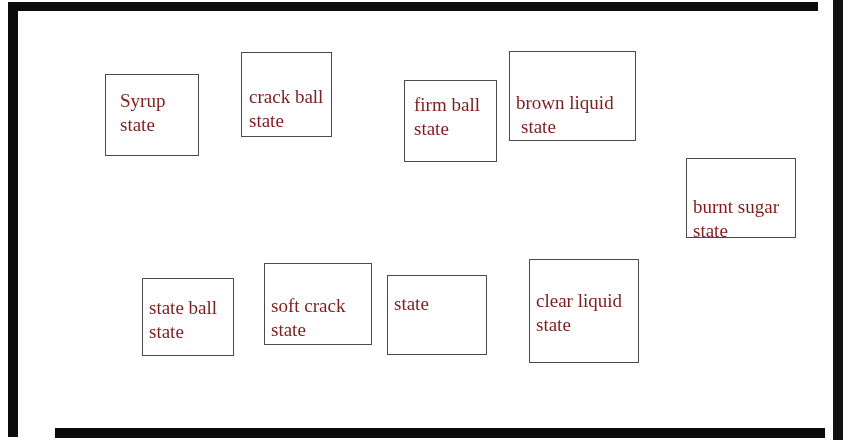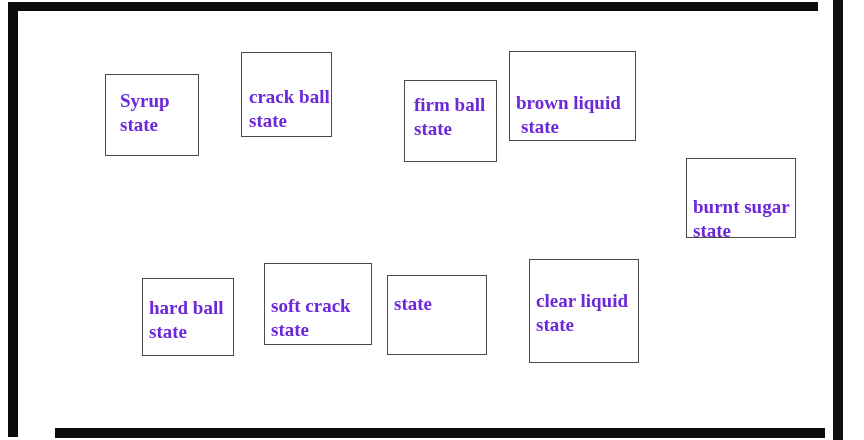--- a/index.html
+++ b/index.html
@@ -32,25 +32,24 @@
     position: absolute;
     background: #ffffff;
     border: 1px solid #4a4a4a;
     box-sizing: border-box;
     overflow: hidden;
   }
   .state-label {
     position: absolute;
     left: 0;
     right: 0;
-    color: #6d28d9;
+    color: #7f1d1d;
     font-size: 19px;
     line-height: 24px;
     white-space: nowrap;
-    font-weight: bold;
   }
   .state-label .line {
     display: block;
   }
 
   
   .t-syrup   { top: 14px; padding-left: 14px; }
   .t-soft-ball  { top: 32px; padding-left: 7px; }
   .t-firm-ball  { top: 12px; padding-left: 9px; }
   .t-brown-liquid { top: 39px; padding-left: 6px; }
@@ -102,21 +101,21 @@
 
   <div class="state-box" style="left:686px; top:158px; width:110px; height:80px;">
     <div class="state-label t-burnt-sugar">
       <span class="line">burnt sugar</span>
       <span class="line">state</span>
     </div>
   </div>
 
   <div class="state-box" style="left:142px; top:278px; width:92px; height:78px;">
     <div class="state-label t-hard-ball">
-      <span class="line">hard ball</span>
+      <span class="line">state ball</span>
       <span class="line">state</span>
     </div>
   </div>
 
   <div class="state-box" style="left:264px; top:263px; width:108px; height:82px;">
     <div class="state-label t-soft-crack">
       <span class="line">soft crack</span>
       <span class="line">state</span>
     </div>
   </div>

